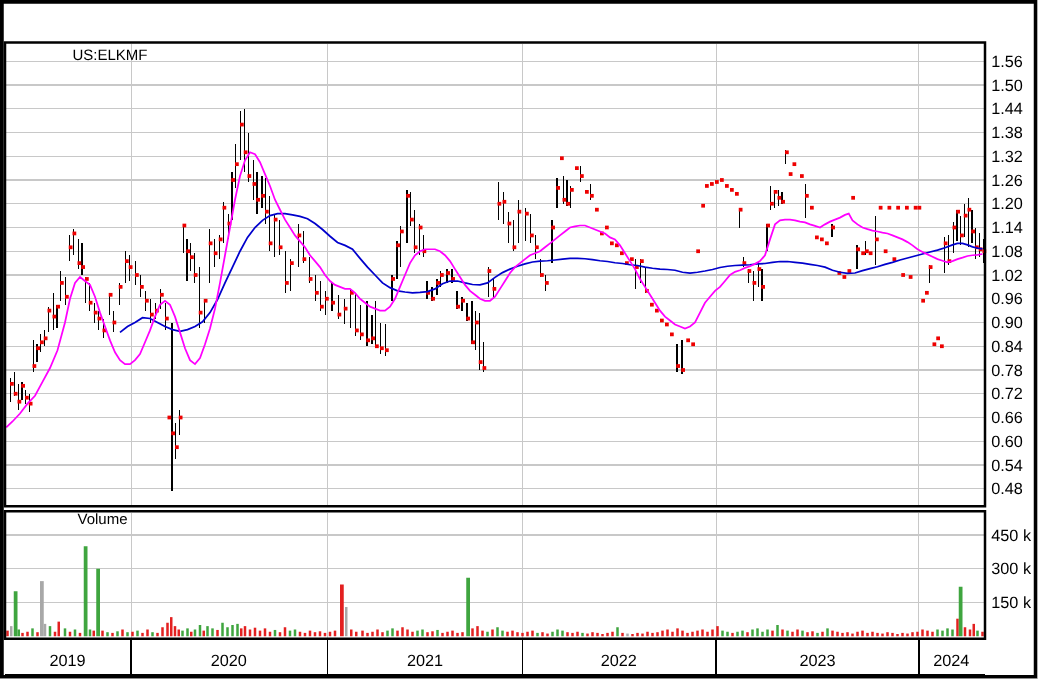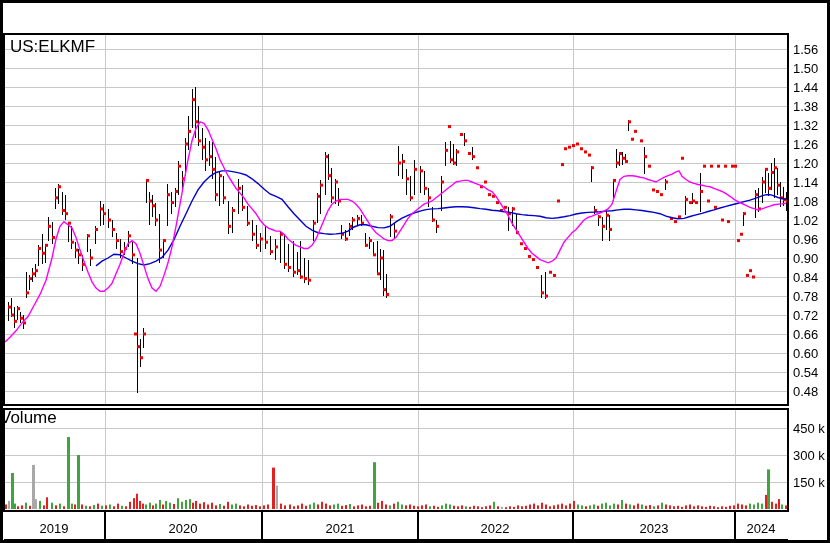--- a/index.html
+++ b/index.html
@@ -1,21 +1,21 @@
 <!DOCTYPE html>
 <html><head>
 <meta charset="utf-8">
 <style>
   html,body{margin:0;padding:0;background:#888;}
   #screen{position:relative;width:830px;height:543px;background:#ffffff;overflow:hidden;
           font-family:"Liberation Sans", sans-serif;}
   #hdr{position:absolute;left:7px;top:1px;font-size:13px;line-height:16px;color:#000;white-space:pre;}
-  .panel-label{position:absolute;font-size:17px;color:#000;}
+  .panel-label{position:absolute;font-size:12px;color:#000;margin-left:48px;}
   #symlab{left:10px;top:37px;}
-  #vollab{left:0;top:408px;}
+  #vollab{left:14px;top:408px;}
   svg{position:absolute;left:0;top:0;}
   text{font-family:"Liberation Sans", sans-serif;font-size:13px;fill:#000;}
 </style>
 </head>
 <body>
 
 <div id="screen">
   <div id="hdr">
     <div>Historic Chart for US:ELKMF by Stockwatch.com 604.687.1500 - (c) 2024</div>
     <div>Fri May  3 2024  Op=1.11  Hi=1.11  Lo=1.08  Cl=1.08  Vol=1,900  Year hi=1.43  lo=0.45</div>

